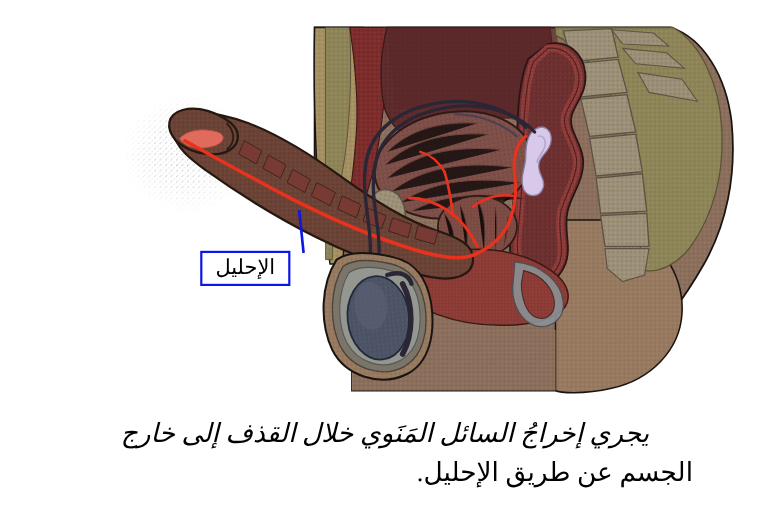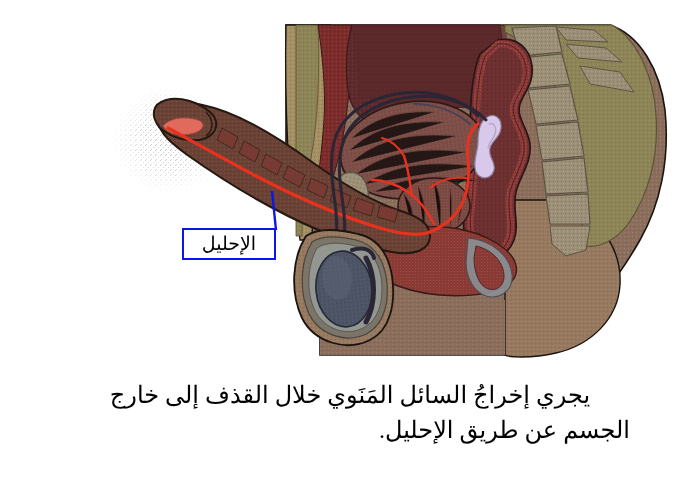--- a/index.html
+++ b/index.html
@@ -30,21 +30,21 @@
     top: 0;
     width: 700px;
     height: 370px;
   }
 
   
   #urethra-label {
     position: absolute;
     left: 182px;
     top: 228px;
-    width: 94px;
+    width: 82px;
     height: 32px;
     box-sizing: border-box;
     border: 2px solid #0b16e8;
     background: #ffffff;
     display: flex;
     align-items: center;
     justify-content: center;
     direction: rtl;
   }
   #urethra-label .lbl-text {
@@ -66,21 +66,21 @@
     text-align: center;
     color: #000000;
     font-family: "Liberation Serif", "DejaVu Serif", serif;
     font-size: 24px;
     line-height: 1.45;
   }
   #caption .cap-line {
     display: block;
     white-space: nowrap;
   }
-  #caption .cap-line-1 { text-align: center; }
+  #caption .cap-line-1 { text-align: center; font-style: italic; }
   #caption .cap-line-2 { text-align: right; }
 </style>
 </head>
 <body>
 
 <div id="stage">
 
   <svg id="illustration" viewBox="0 0 700 370" width="700" height="370" xmlns="http://www.w3.org/2000/svg">
 
     <defs>

